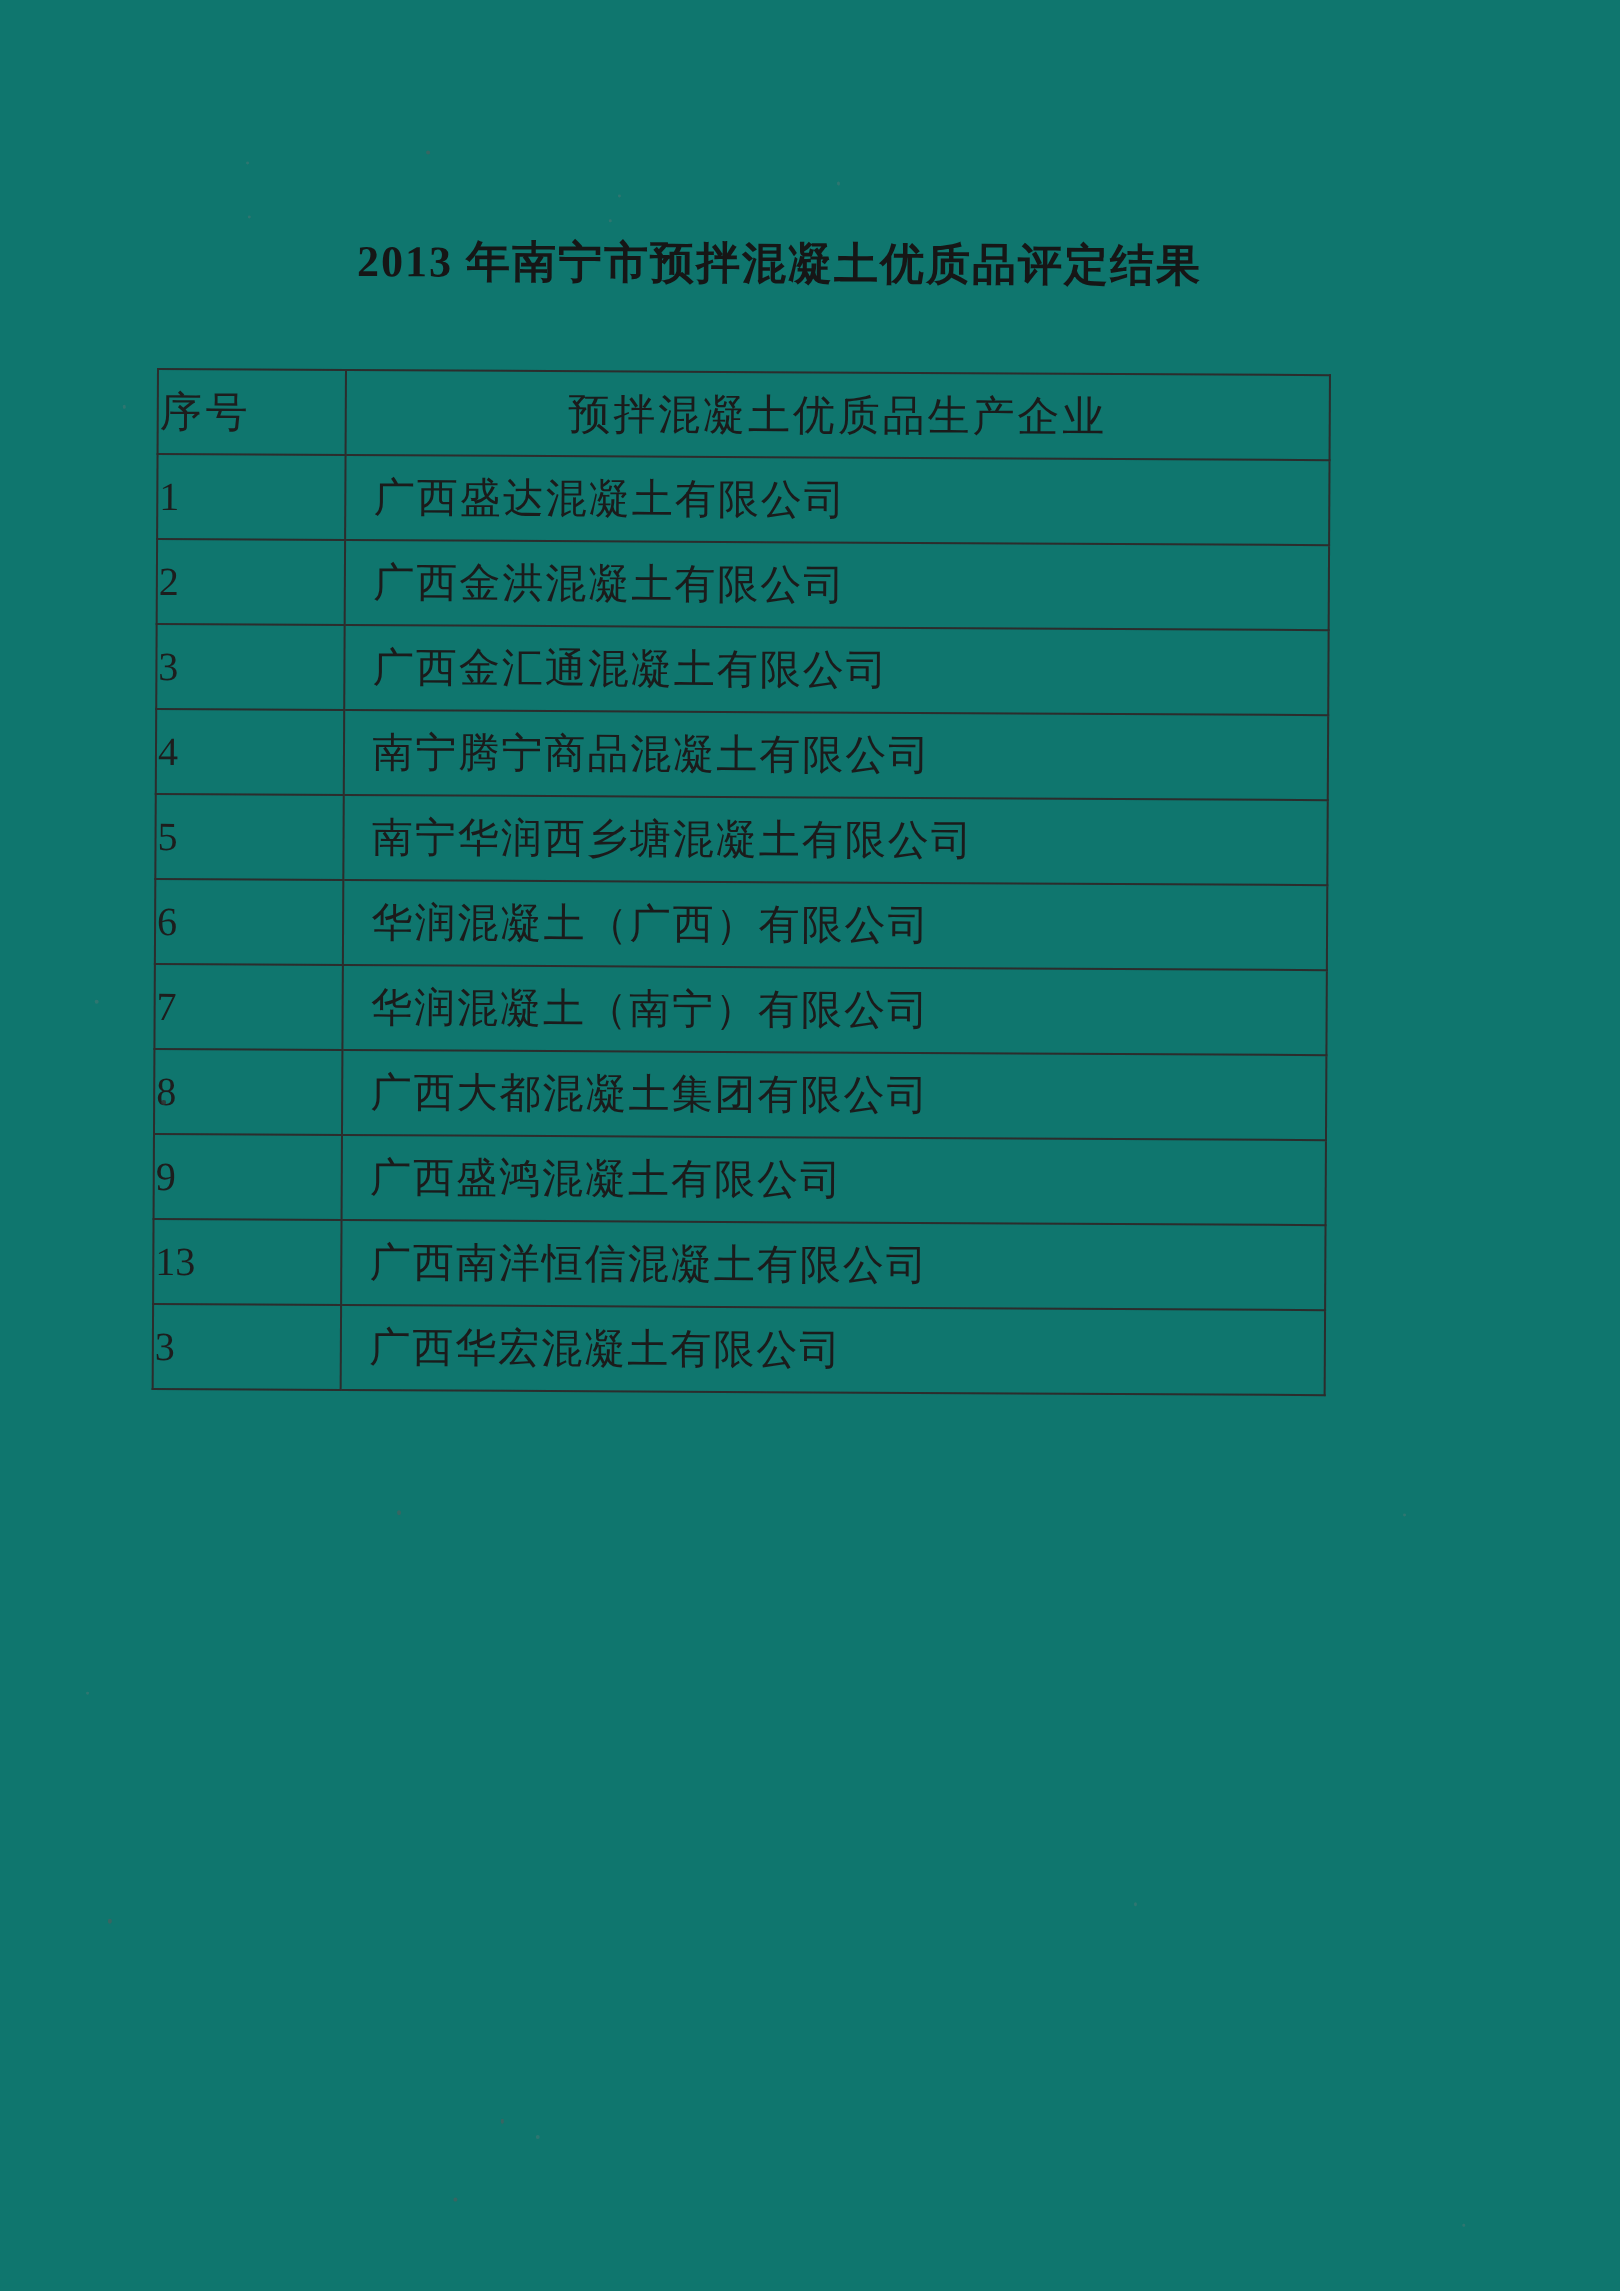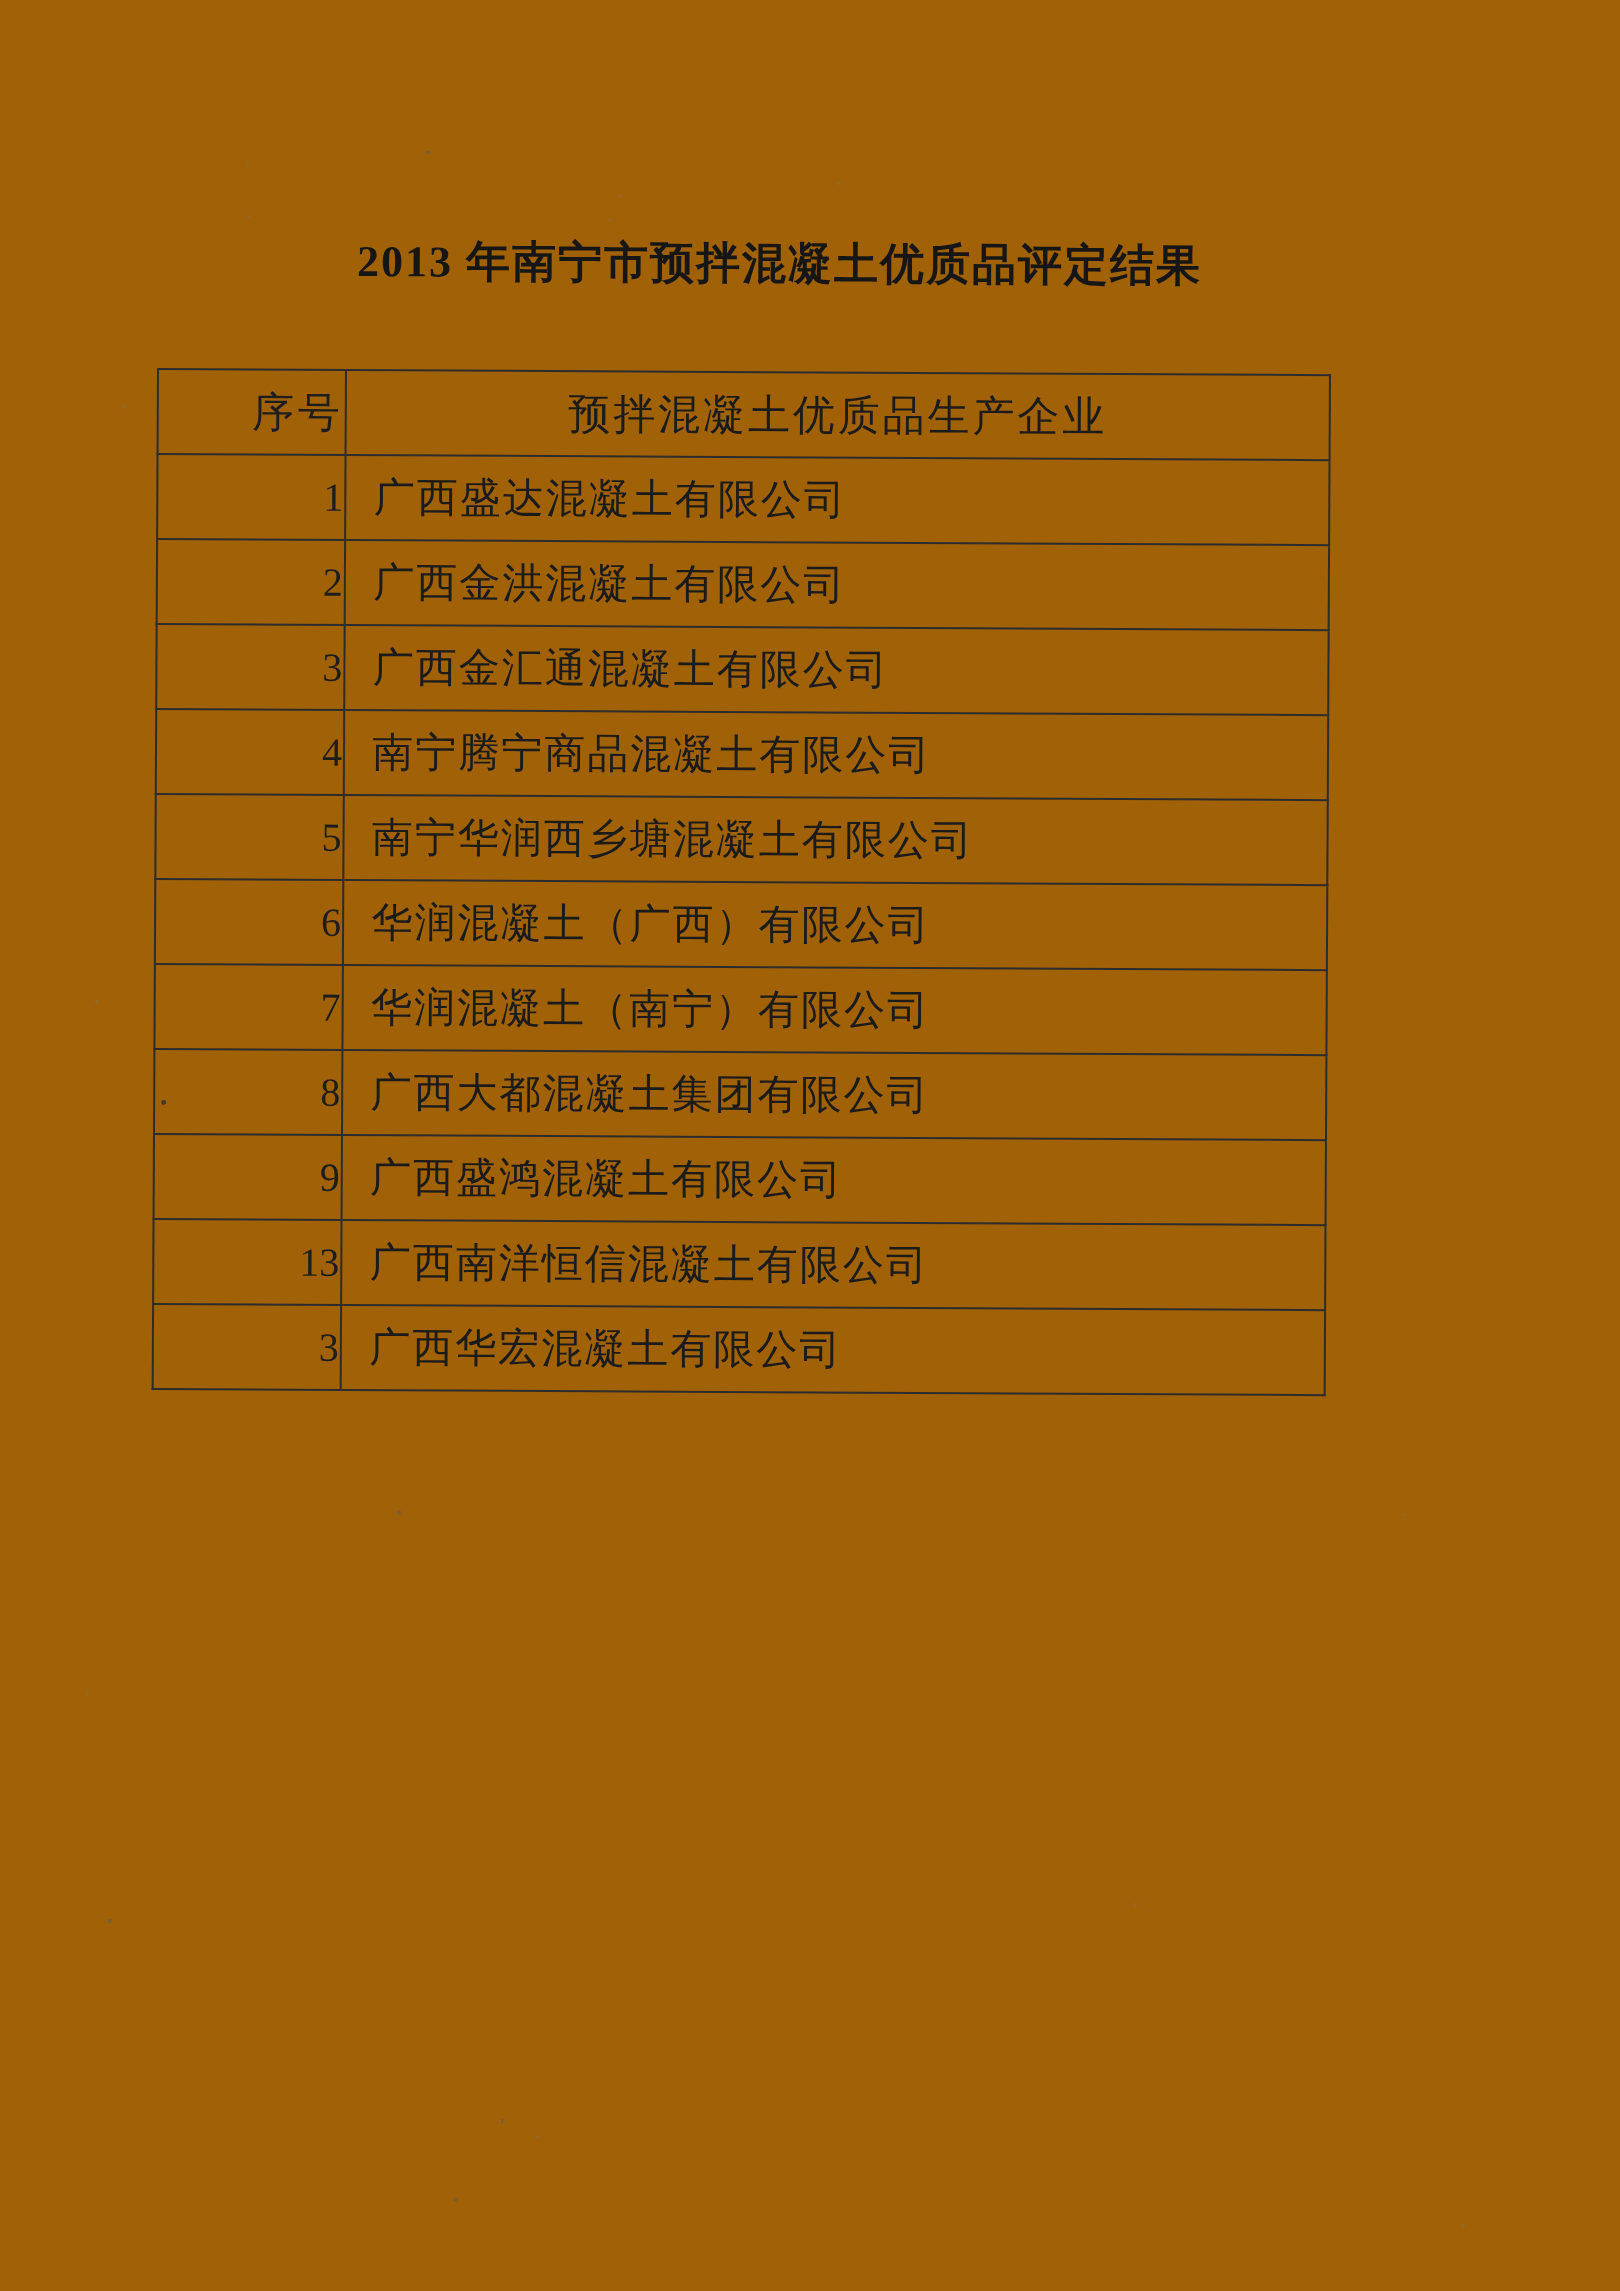--- a/index.html
+++ b/index.html
@@ -3,21 +3,21 @@
 <meta charset="utf-8">
 <style>
   html, body {
     margin: 0;
     padding: 0;
   }
   .page {
     position: relative;
     width: 1620px;
     height: 2292px;
-    background: #a16207;
+    background: #0f766e;
     overflow: hidden;
     font-family: "Liberation Serif", "DejaVu Serif", serif;
     color: #1a1a1a;
   }
   
   .sheet {
     position: absolute;
     left: 0;
     top: 0;
     width: 1620px;
@@ -52,21 +52,21 @@
     vertical-align: middle;
     overflow: hidden;
     white-space: nowrap;
   }
   table.results {
     border: 2.9px solid #262626;
   }
   col.c-index { width: 188px; }
   col.c-company { width: 984px; }
   th.h-index, td.cell-num {
-    text-align: right;
+    text-align: left;
     font-size: 40px;
     font-weight: normal;
     color: #1d1d1d;
     margin-top: 20px;
   }
   th.h-index {
     height: 81px;
     font-size: 42px;
     letter-spacing: 3.9px;
   }

